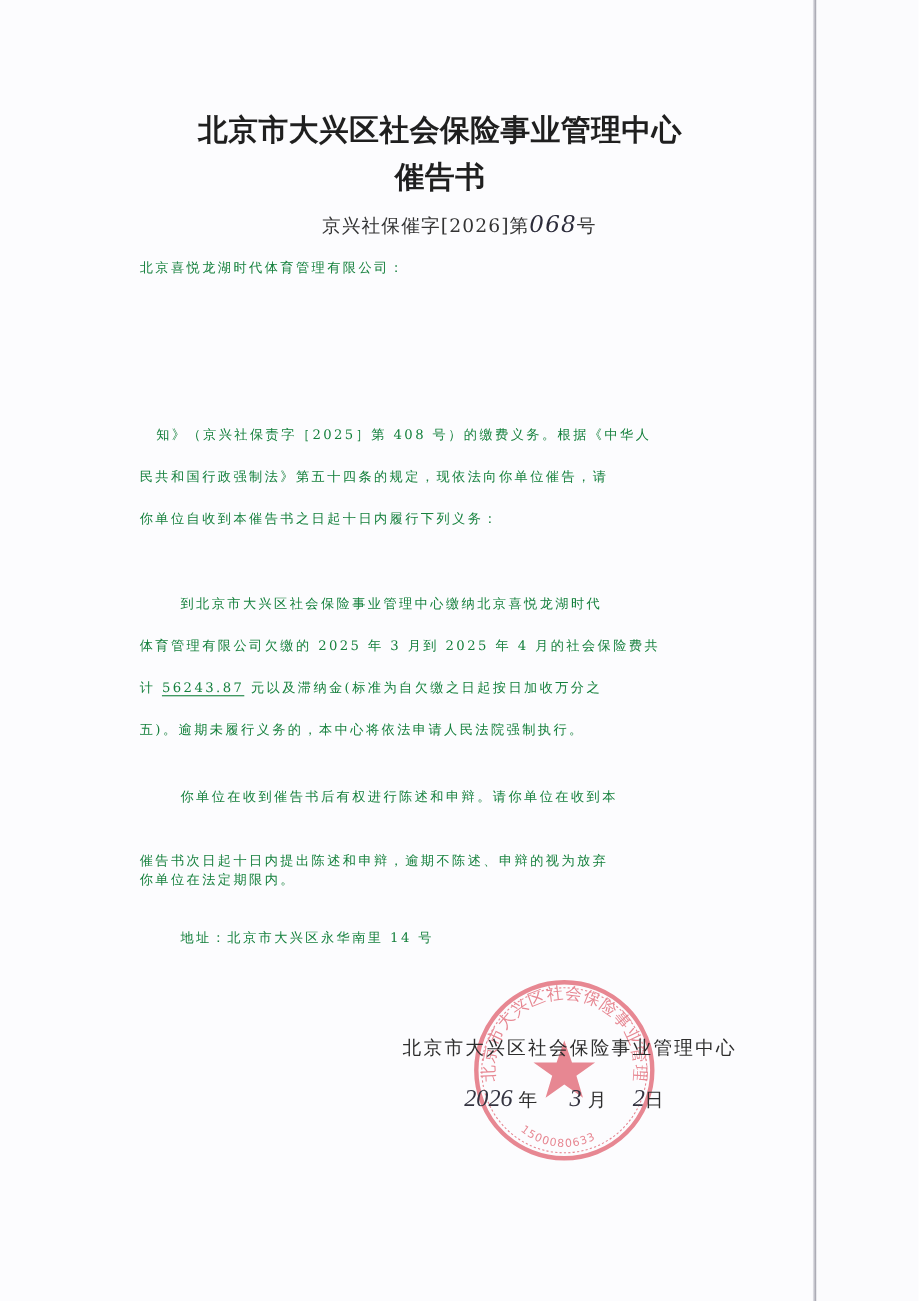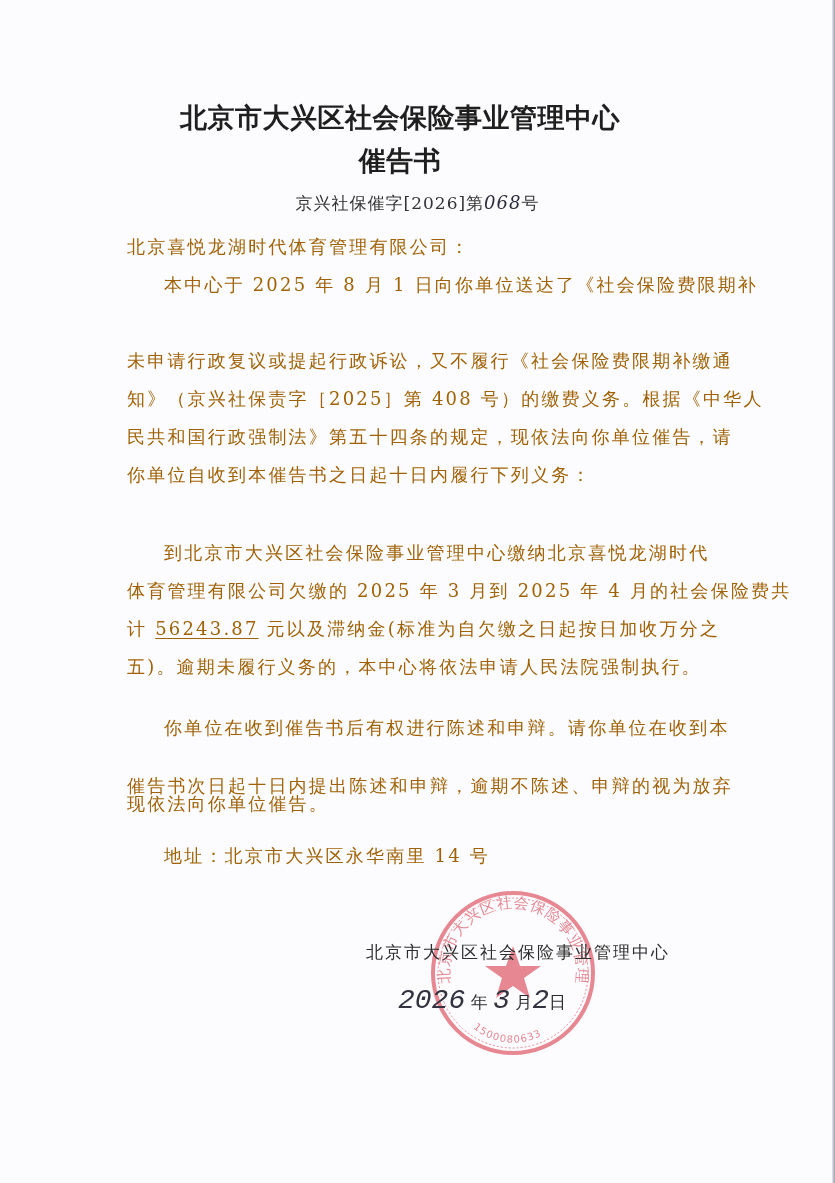--- a/index.html
+++ b/index.html
@@ -12,21 +12,21 @@
       height: 1183px;
       position: relative;
       overflow: hidden;
       font-family: "DejaVu Serif", "Liberation Serif", serif;
       color: #2a2a2a;
       background: #fbfbfd;
     }
     .page {
       position: absolute;
       left: 0; top: 0;
-      width: 835px; height: 1183px;
+      width: 742px; height: 1183px;
       background: #fcfcfe;
     }
     .right-edge {
       position: absolute;
       right: 0; top: 0;
       width: 3px; height: 1183px;
       background: linear-gradient(to right, #e8e8ee, #9c9ca6);
     }
     .title {
       position: absolute;
@@ -44,30 +44,30 @@
       position: absolute;
       top: 192px; left: 0; width: 835px;
       text-align: center;
       font-size: 17px;
       letter-spacing: 1px;
       color: #333;
     }
     .docno .hand {
       font-family: "DejaVu Serif", serif;
       font-style: italic;
-      font-size: 18px;
+      font-size: 21px;
       color: #2b2b3a;
     }
     .line {
       position: absolute;
       left: 127px;
-      font-size: 18px;
+      font-size: 12px;
       letter-spacing: 2.2px;
       white-space: nowrap;
-      color: #a16207;
+      color: #15803d;
     }
     .indent { left: 164px; }
     .underline {
       text-decoration: underline;
       text-underline-offset: 3px;
     }
     .sign-org {
       position: absolute;
       top: 941px; left: 366px;
       font-size: 17px;
@@ -76,24 +76,25 @@
       color: #2d2d2d;
     }
     .date-row {
       position: absolute;
       top: 985px; left: 398px;
       font-size: 17px;
       white-space: nowrap;
       color: #2d2d2d;
     }
     .date-row .hw {
-      font-family: Liberation Mono, monospace;
+      font-family: Liberation Serif, serif;
       font-style: italic;
       color: #333340;
-      font-size: 28px;
+      font-size: 22px;
+      margin-left: 24px;
     }
     .seal {
       position: absolute;
       left: 428px; top: 888px;
       width: 170px; height: 170px;
       opacity: 0.75;
       pointer-events: none;
     }
   </style>
 </head>
@@ -104,36 +105,34 @@
 
   <div class="title l1">北京市大兴区社会保险事业管理中心</div>
   <div class="title l2">催告书</div>
 
   <div class="docno">
     <span>京兴社保催字[2026]第</span><span class="hand">068</span><span>号</span>
   </div>
 
   <div class="line" style="top:235px;">北京喜悦龙湖时代体育管理有限公司：</div>
 
-  <div class="line indent" style="top:273px;">本中心于 2025 年 8 月 1 日向你单位送达了《社会保险费限期补</div>
-  <div class="line" style="top:349px;">未申请行政复议或提起行政诉讼，又不履行《社会保险费限期补缴通</div>
-  <div class="line" style="top:387px;">知》（京兴社保责字［2025］第 408 号）的缴费义务。根据《中华人</div>
+  <div class="line" style="top:387px;margin-left:15px;">知》（京兴社保责字［2025］第 408 号）的缴费义务。根据《中华人</div>
   <div class="line" style="top:425px;">民共和国行政强制法》第五十四条的规定，现依法向你单位催告，请</div>
   <div class="line indent" style="top:541px;">到北京市大兴区社会保险事业管理中心缴纳北京喜悦龙湖时代</div>
 
   <div class="line" style="top:463px;">你单位自收到本催告书之日起十日内履行下列义务：</div>
   <div class="line" style="top:579px;">体育管理有限公司欠缴的 2025 年 3 月到 2025 年 4 月的社会保险费共</div>
   <div class="line" style="top:617px;">
     <span>计 </span><span class="underline">56243.87</span><span> 元以及滞纳金(标准为自欠缴之日起按日加收万分之</span>
   </div>
   <div class="line" style="top:655px;">五)。逾期未履行义务的，本中心将依法申请人民法院强制执行。</div>
 
   <div class="line indent" style="top:716px;">你单位在收到催告书后有权进行陈述和申辩。请你单位在收到本</div>
   <div class="line" style="top:754px;margin-top:20px;">催告书次日起十日内提出陈述和申辩，逾期不陈述、申辩的视为放弃</div>
-  <div class="line" style="top:792px;">现依法向你单位催告。</div>
+  <div class="line" style="top:792px;">你单位在法定期限内。</div>
 
   <div class="line indent" style="top:844px;">
     <span>地址：</span><span>北京市大兴区永华南里 14 号</span>
   </div>
 
   <svg class="seal" viewBox="0 0 170 170">
     <defs>
       <path id="sealArc" d="M 22 95 A 64 64 0 1 1 148 95"></path>
       <path id="sealArcBottom" d="M 45 140 A 62 62 0 0 0 125 140"></path>
     </defs>

